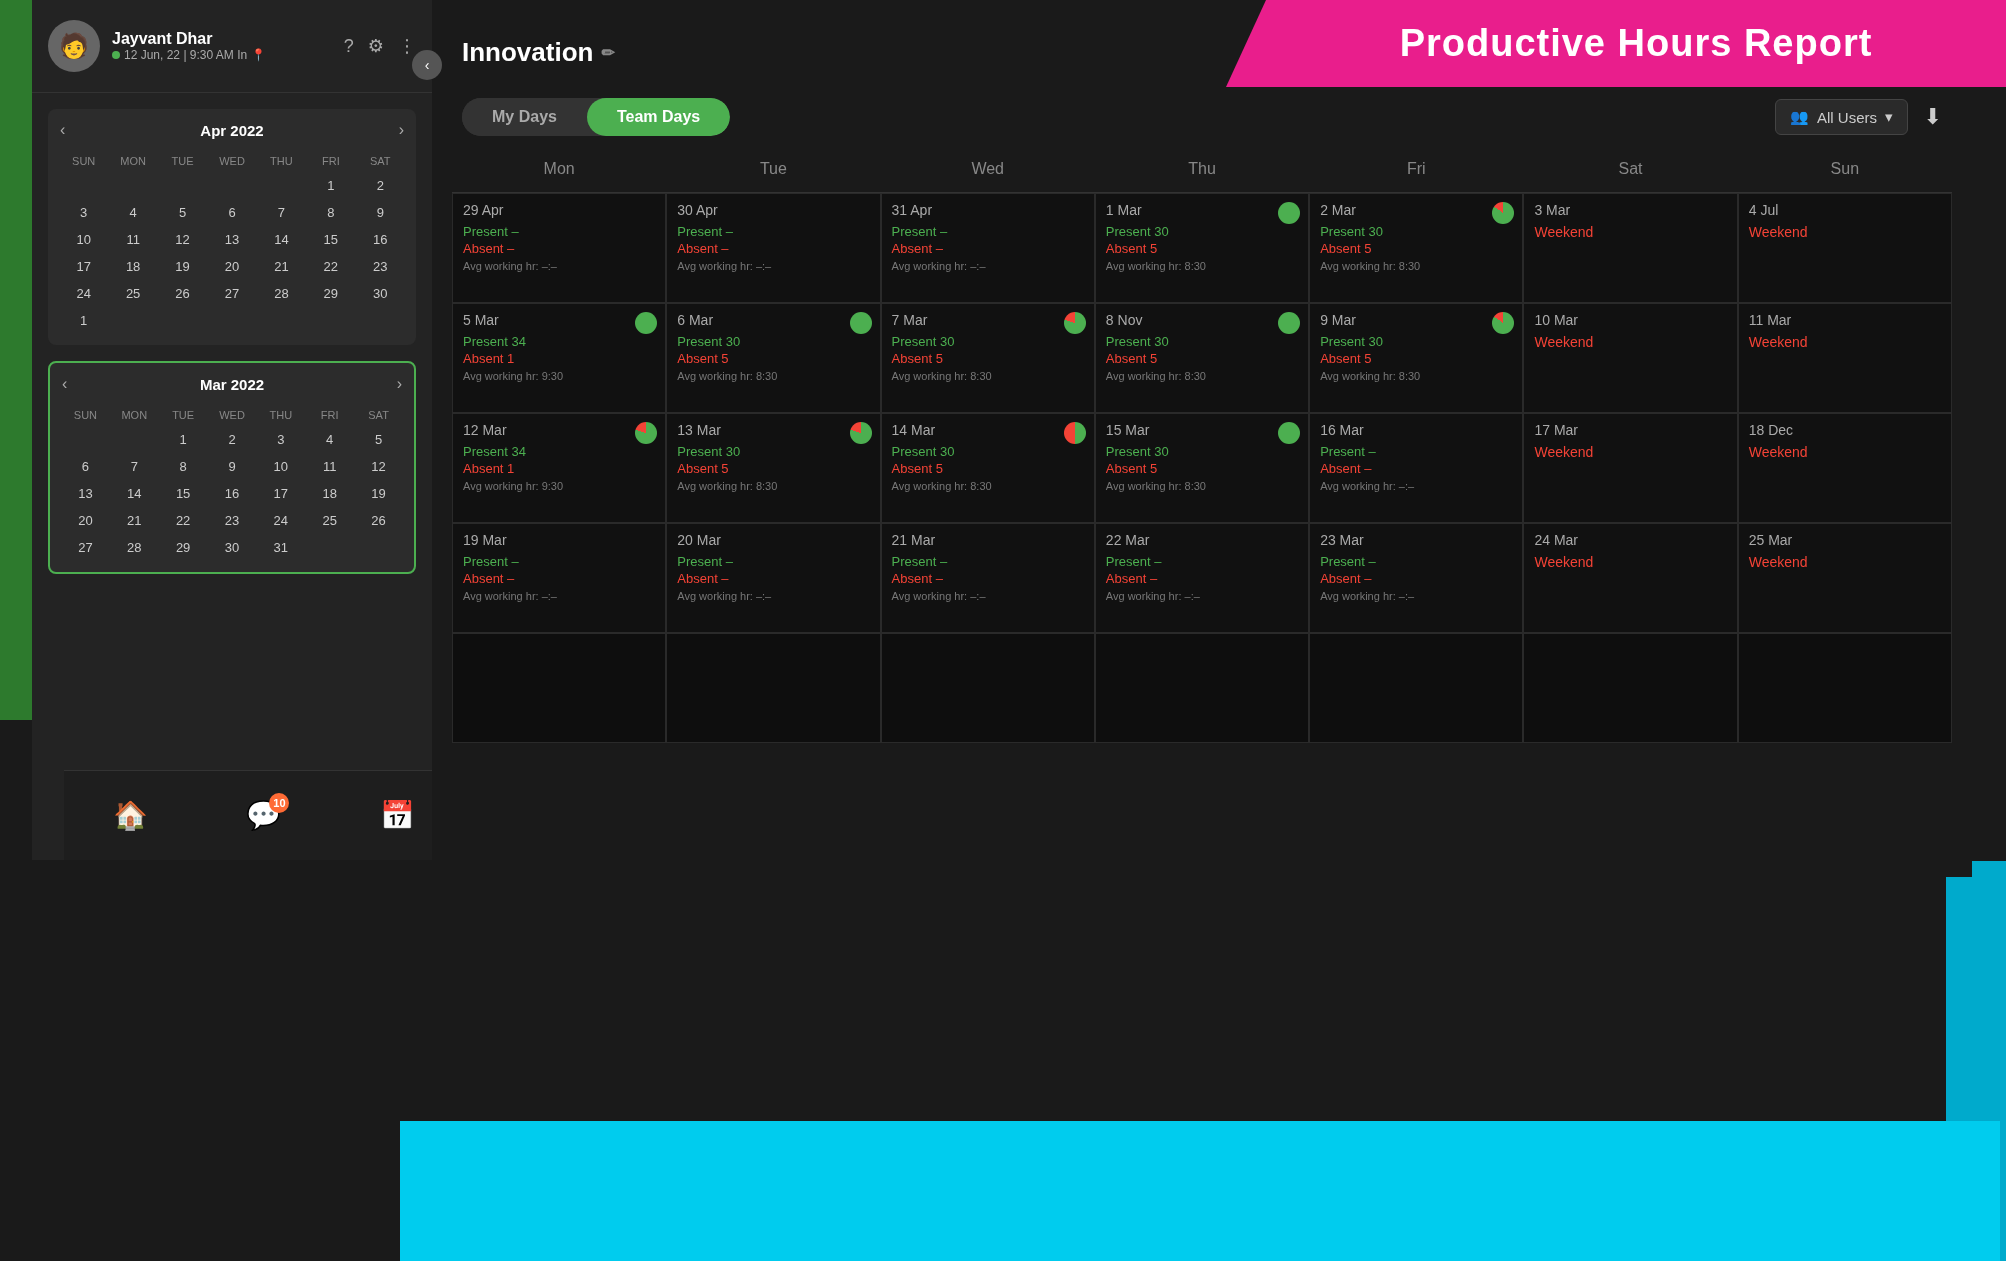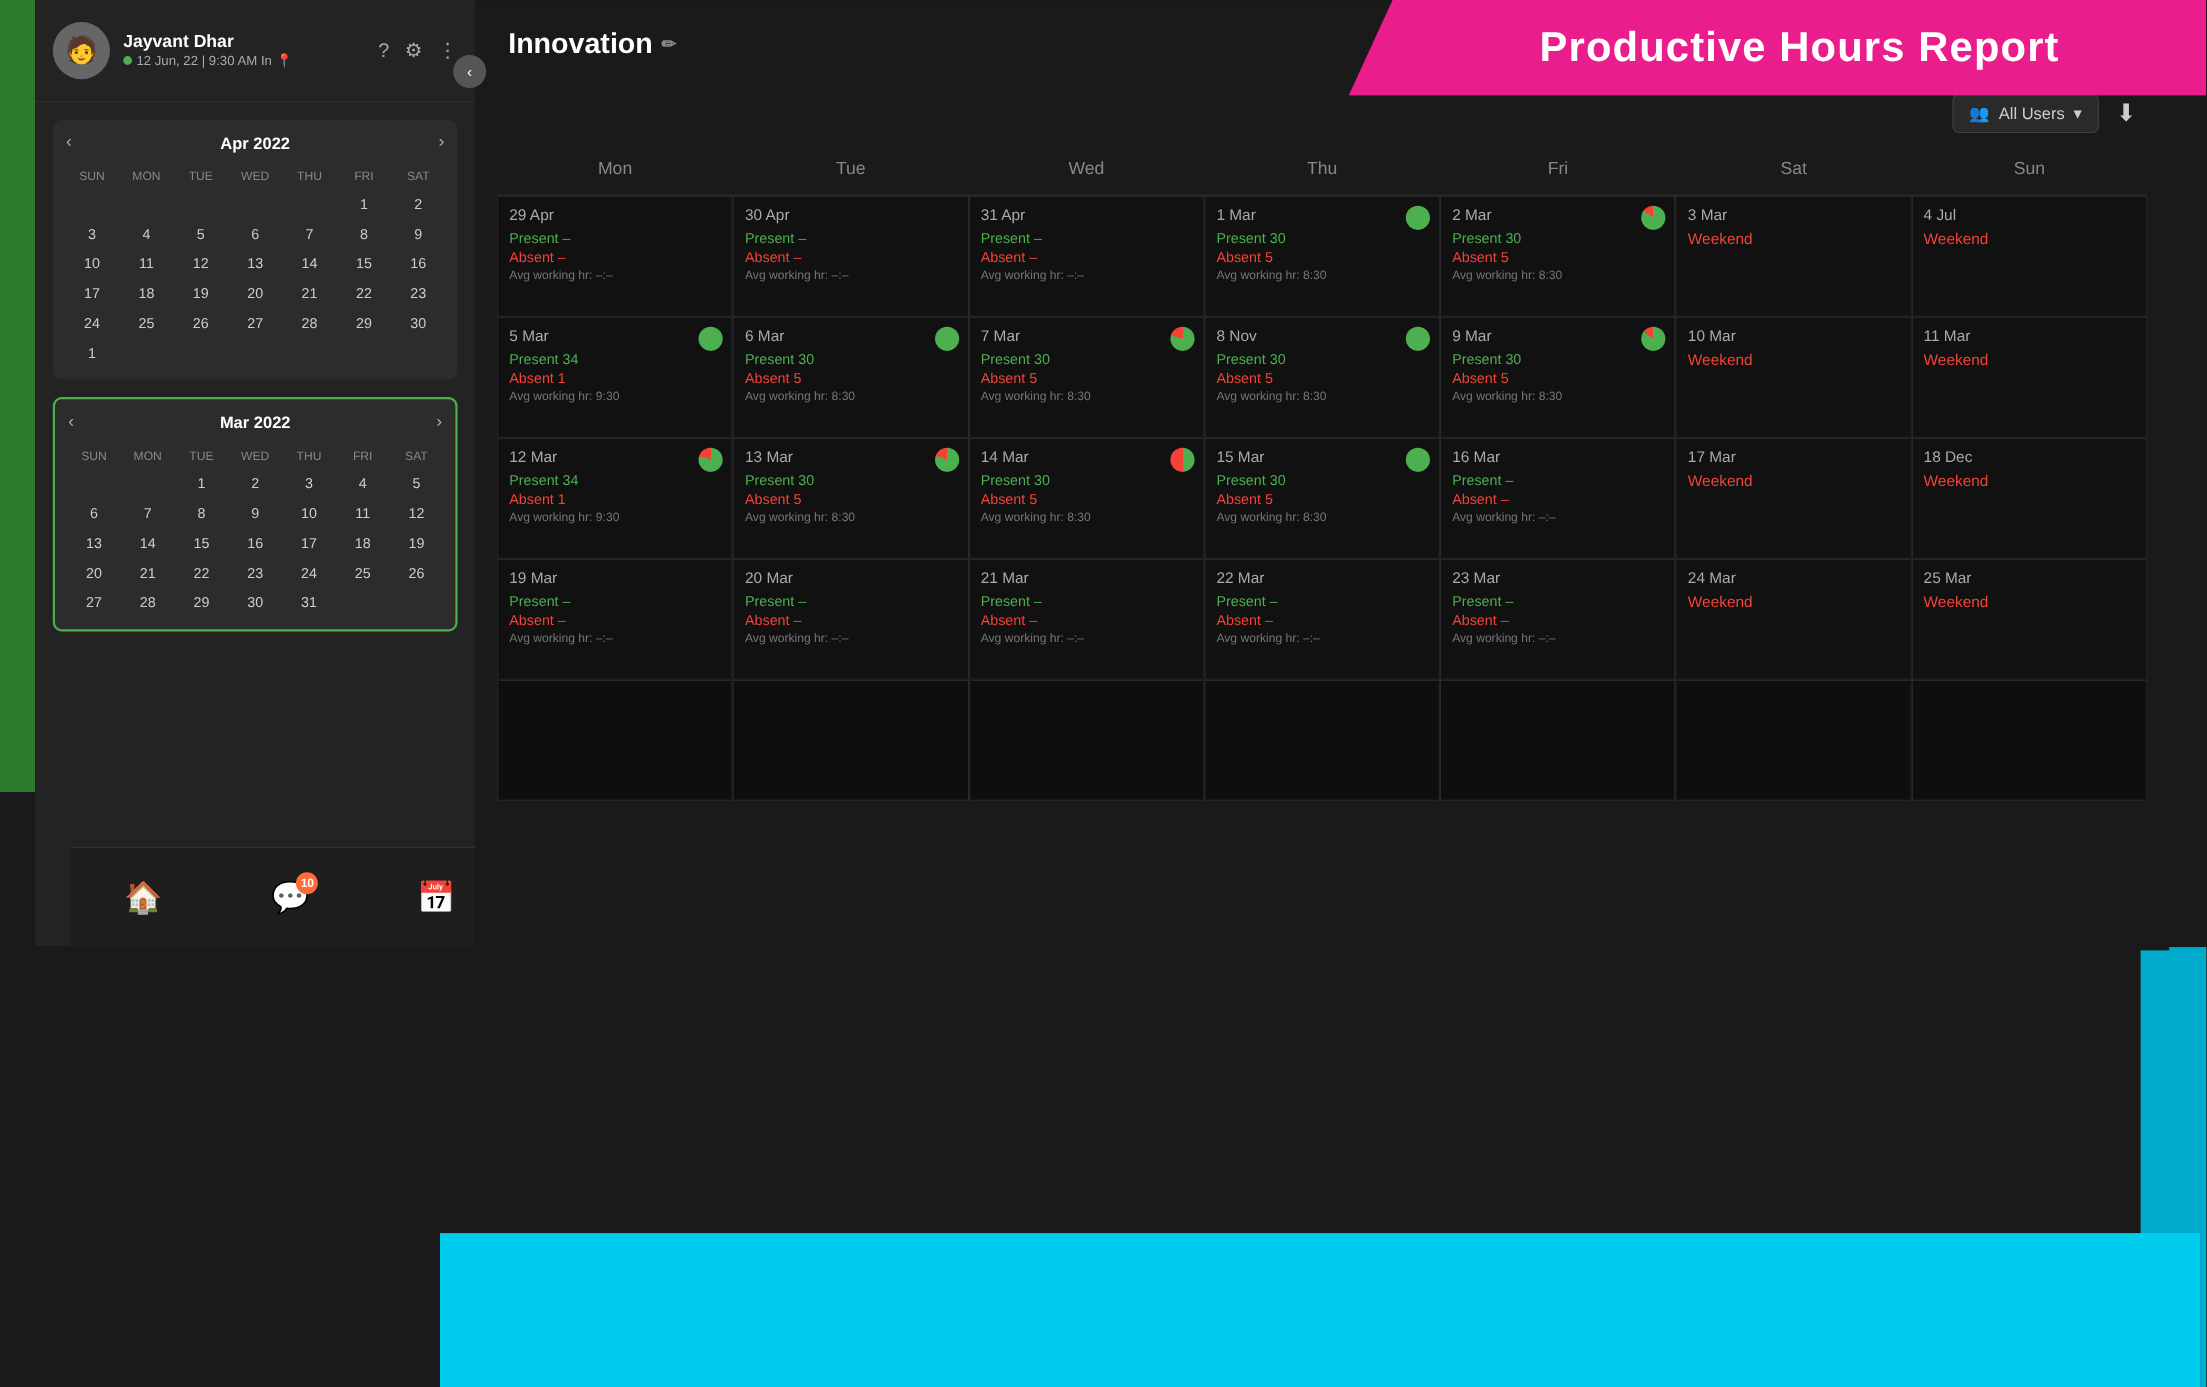--- a/index.html
+++ b/index.html
@@ -231,21 +231,21 @@
       justify-content: center;
       cursor: pointer;
       z-index: 20;
       color: #fff;
       font-size: 14px;
     }
 
     
     .main-content {
       position: absolute;
-      left: 432px; top: 4px;
+      left: 432px; top: 17px;
       width: 1540px;
       height: 860px;
       background: #1a1a1a;
       z-index: 5;
     }
 
     
     .main-topbar {
       display: flex;
       align-items: center;
@@ -608,20 +608,24 @@
         <span class="edit-icon">✏</span>
       </div>
     </div>
     <nav class="main-nav">
       <span class="main-nav-item">Members</span>
       <span class="main-nav-item active">Teams</span>
     </nav>
   </div>
 
   <div class="toggle-bar">
+    <div class="toggle-group">
+      <button class="toggle-btn inactive">My Days</button>
+      <button class="toggle-btn active">Team Days</button>
+    </div>
     <div class="filter-right">
       <div class="all-users-btn">
         <span>👥</span>
         <span>All Users</span>
         <span>▾</span>
       </div>
       <button class="download-btn">⬇</button>
     </div>
   </div>
 

